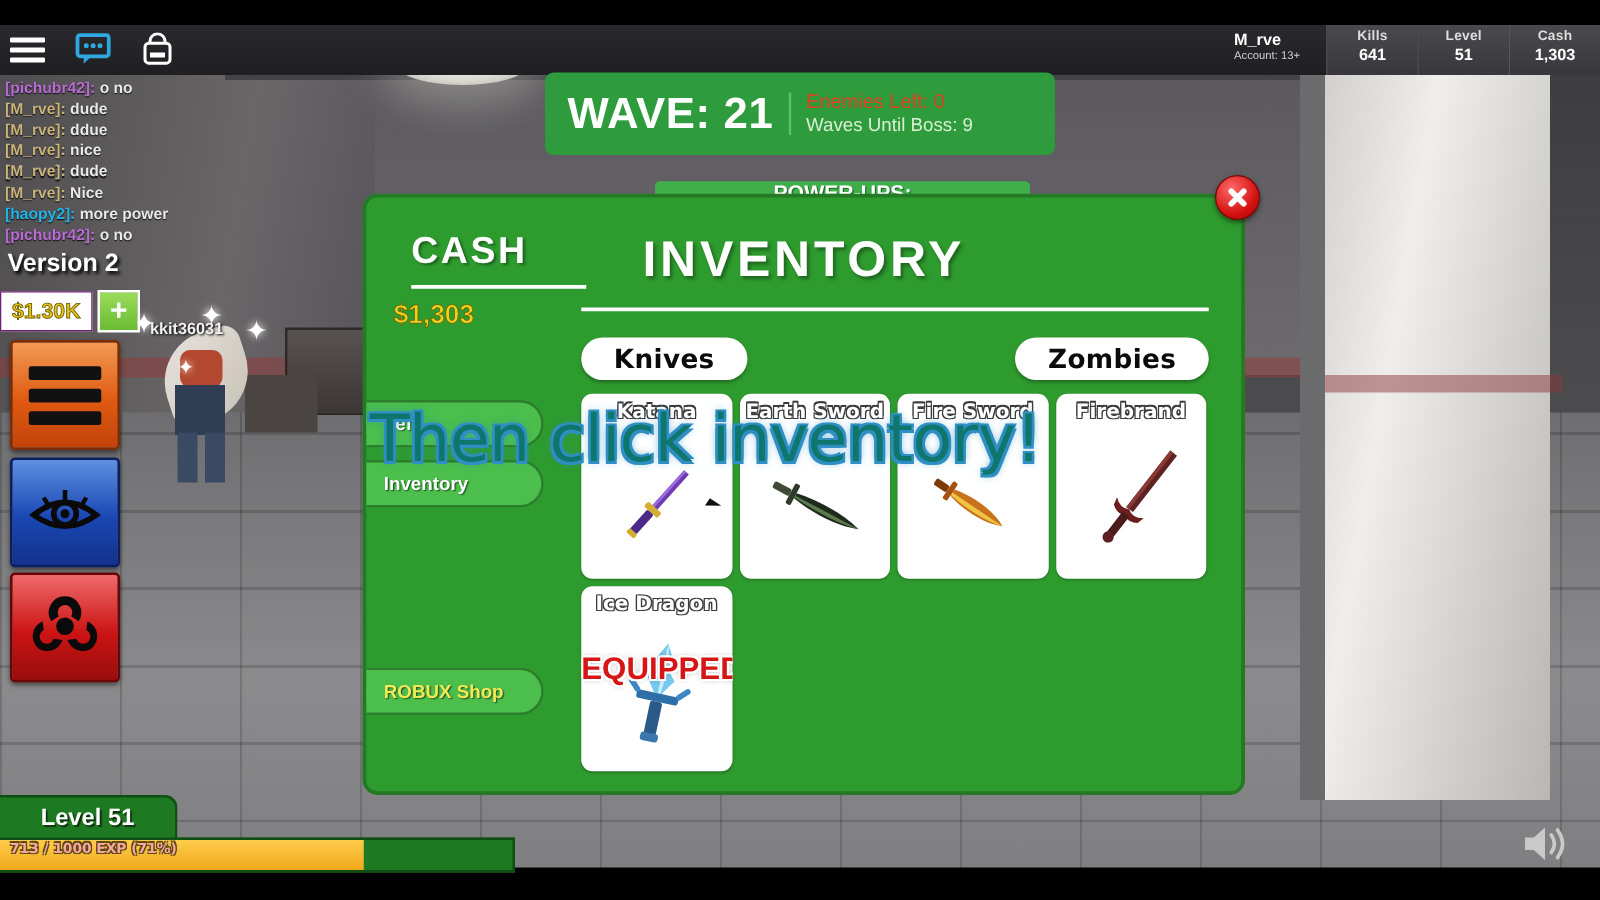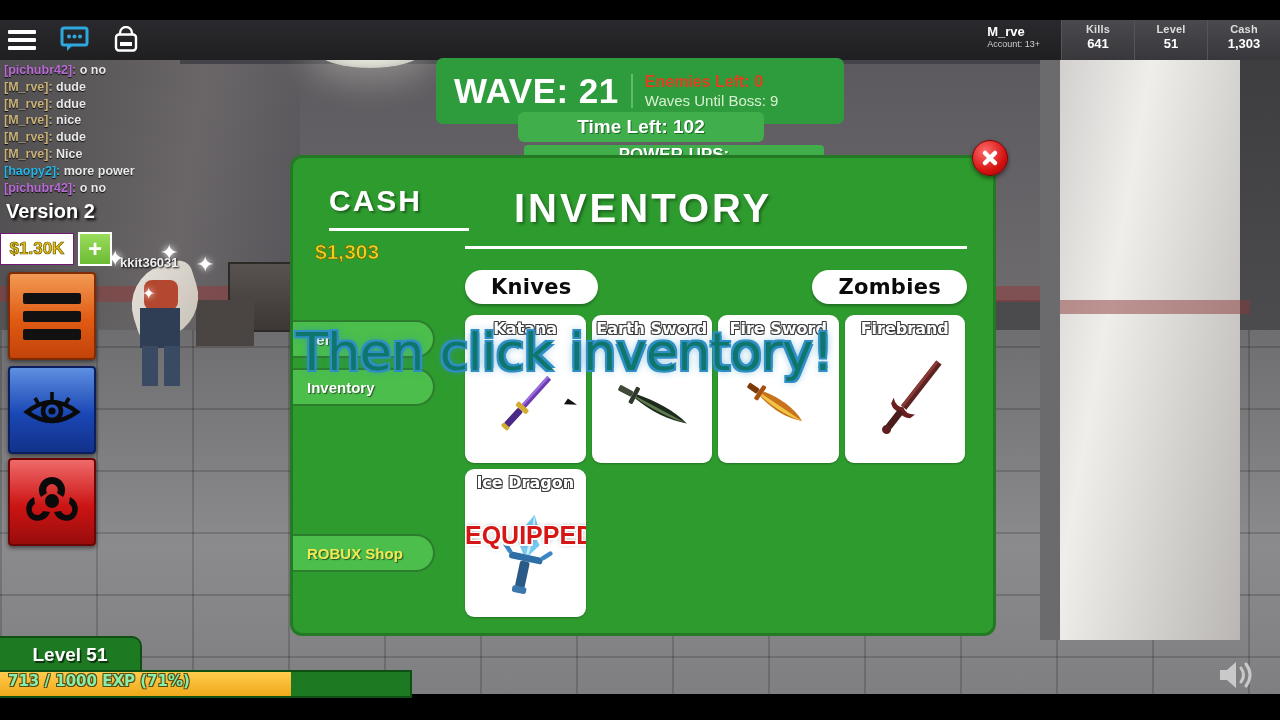--- a/index.html
+++ b/index.html
@@ -83,21 +83,21 @@
   .sb-blue{top:366px;background:linear-gradient(#5e8fe0,#1a47b4 55%,#12318a);border:2px solid #0b1f5e;}
   .sb-red{top:458px;background:linear-gradient(#ef6a6a,#cc1414 55%,#990c0c);border:2px solid #6b0606;}
   .barsicon i{display:block;width:58px;height:11px;background:#111;border-radius:2px;margin:7px 0;}
 
   
   .wave{position:absolute;left:436px;top:58px;width:408px;height:66px;background:#2e9b3c;
      border-radius:7px;display:flex;align-items:center;}
   .wave .w1{color:#fff;font-size:35px;font-weight:bold;padding-left:18px;letter-spacing:.5px;}
   .wave .sep{width:2px;height:34px;background:#5dbf69;margin:0 12px;}
   .wave .rt{line-height:1.15;}
-  .wave .en{color:#e0401f;font-size:16px;font-weight:bold;}
+  .wave .en{color:#e0401f;font-size:16px;font-weight:normal;}
   .wave .wb{color:#d9f0d2;font-size:15px;}
   .timeleft{position:absolute;left:518px;top:112px;width:246px;height:30px;background:#3fae4b;
      border-radius:6px;color:#fff;font-size:19px;font-weight:bold;
      display:flex;align-items:center;justify-content:center;
      text-shadow:1px 1px 0 #1d6b27;}
   .powerups{position:absolute;left:524px;top:145px;width:300px;height:28px;background:#3fae4b;
      border-radius:4px;color:#fff;font-size:17px;font-weight:bold;text-align:center;
      text-shadow:1px 1px 0 #1d6b27;overflow:hidden;}
 
   
@@ -158,21 +158,21 @@
      transform:rotate(34deg);}
 
   
   .levelbox{position:absolute;left:0;top:636px;width:140px;height:34px;background:#1e7a22;
      border-radius:0 10px 0 0;border:2px solid #0f4f13;border-left:none;
      display:flex;align-items:center;justify-content:center;}
   .levelbox span{color:#fff;font-size:19px;font-weight:bold;text-shadow:1.5px 1.5px 1px rgba(0,0,0,.6);}
   .expwrap{position:absolute;left:0;top:670px;width:410px;height:24px;background:#1e7a22;
      border:2px solid #0f4f13;border-left:none;}
   .expfill{height:100%;background:linear-gradient(#ffcc4d,#f0a81a);}
-  .exptext{position:absolute;left:8px;top:672px;color:#86efac;font-size:15px;font-weight:bold;
+  .exptext{position:absolute;left:8px;top:672px;color:#fca5a5;font-size:11px;font-weight:bold;
      font-family:"DejaVu Sans",sans-serif;
      text-shadow:-1px -1px 0 #5a4a10,1px -1px 0 #5a4a10,-1px 1px 0 #5a4a10,1px 1px 0 #5a4a10;}
   .speaker{position:absolute;right:22px;bottom:28px;width:42px;height:34px;cursor:pointer;}
 </style>
 </head>
 <body>
 
 <div id="screen">
 
   <div class="bg">
@@ -292,21 +292,20 @@
 
   <div class="wave">
     <div class="w1">WAVE: 21</div>
     <div class="sep"></div>
     <div class="rt">
       <div class="en">Enemies Left: 0</div>
       <div class="wb">Waves Until Boss: 9</div>
     </div>
   </div>
   <div class="powerups">POWER-UPS:</div>
-  <div class="timeleft">Time Left: 102</div>
 
   <div class="panel">
     <div class="cash-ttl">CASH</div>
     <div class="cash-ul"></div>
     <div class="cash-val">$1,303</div>
     <div class="inv-ttl">INVENTORY</div>
     <div class="inv-ul"></div>
 
     <div class="tabs">
       <div class="tab">

